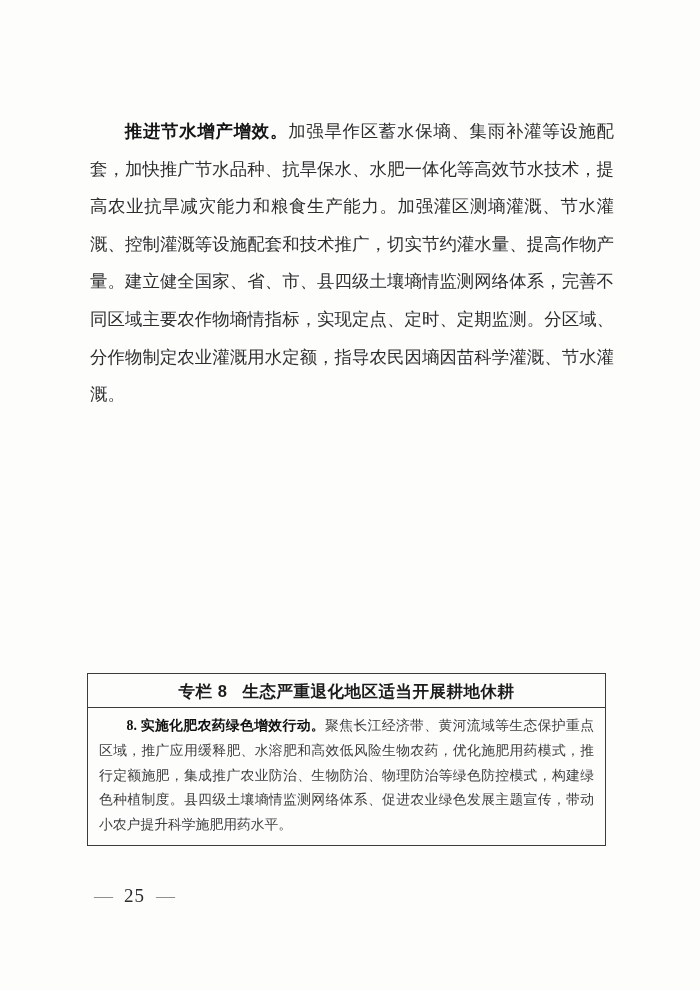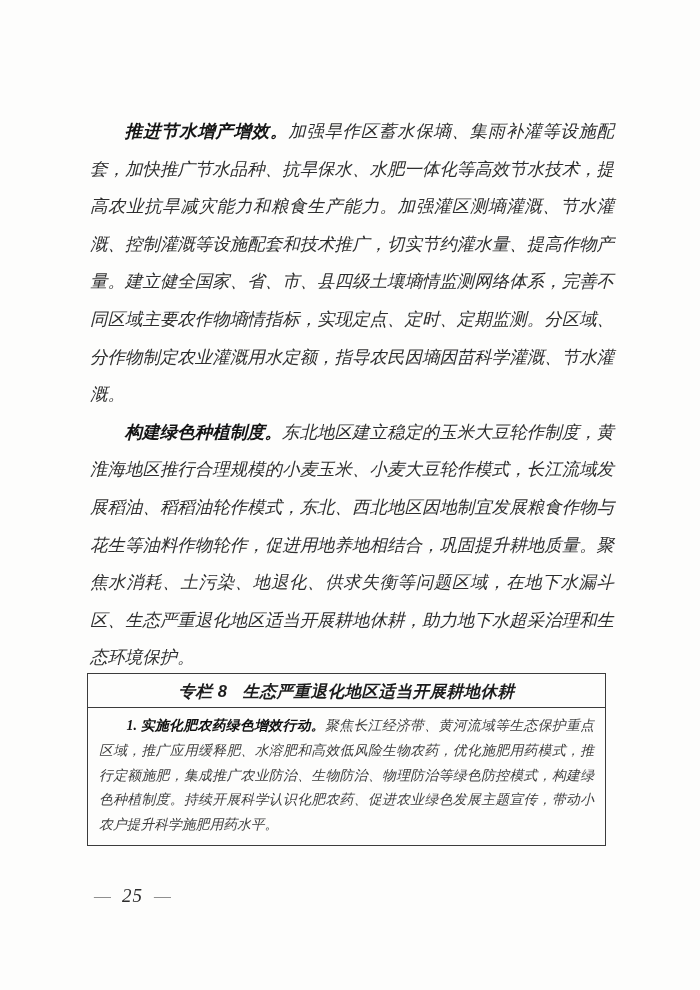--- a/index.html
+++ b/index.html
@@ -4,21 +4,20 @@
 <style>
   html, body { margin: 0; padding: 0; background: #ffffff; }
   .page {
     position: relative;
     width: 700px;
     height: 990px;
     background: #fdfdfc;
     font-family: "Liberation Serif", "DejaVu Serif", serif;
     color: #2e2e2e;
     overflow: hidden;
-    font-style: italic;
   }
   .content {
     position: absolute;
     left: 90px;
     top: 113px;
     width: 524px;
     font-size: 17.4px;
     line-height: 37.6px;
     text-align: justify;
   }
@@ -71,29 +70,28 @@
   .footer-dash { color: #8a8a8a; }
   .footer-num { letter-spacing: 1px; }
 </style>
 </head>
 <body>
 
 <div class="page">
 
   <main class="content">
     <p class="para"><span class="para-lead">推进节水增产增效。</span><span>加强旱作区蓄水保墒、集雨补灌等设施配套，加快推广节水品种、抗旱保水、水肥一体化等高效节水技术，提高农业抗旱减灾能力和粮食生产能力。加强灌区测墒灌溉、节水灌溉、控制灌溉等设施配套和技术推广，切实节约灌水量、提高作物产量。建立健全国家、省、市、县四级土壤墒情监测网络体系，完善不同区域主要农作物墒情指标，实现定点、定时、定期监测。分区域、分作物制定农业灌溉用水定额，指导农民因墒因苗科学灌溉、节水灌溉。</span></p>
-    <p class="para"><span class="para-lead">构建绿色种植制度。</span><span>东北地区建立稳定的玉米大豆轮作制度，黄淮海地区推行合理规模的小麦玉米、小麦大豆轮作模式，长江流域发展稻油、稻稻油轮作模式，东北、西北地区因地制宜发展粮食作物与花生等油料作物轮作，促进用地养地相结合，巩固提升耕地质量。聚焦水消耗、土污染、地退化、供求失衡等问题区域，在地下水漏斗区、生态严重退化地区适当开展耕地休耕，助力地下水超采治理和生态环境保护。</span></p>
   </main>
 
   <section class="callout">
     <header class="callout-header">
       <span class="callout-label">专栏 8</span><span class="callout-title">生态严重退化地区适当开展耕地休耕</span>
     </header>
     <div class="callout-body">
-      <p><span class="callout-lead">1. 实施化肥农药绿色增效行动。</span><span>聚焦长江经济带、黄河流域等生态保护重点区域，推广应用缓释肥、水溶肥和高效低风险生物农药，优化施肥用药模式，推行定额施肥，集成推广农业防治、生物防治、物理防治等绿色防控模式，构建绿色种植制度。持续开展科学认识化肥农药、促进农业绿色发展主题宣传，带动小农户提升科学施肥用药水平。</span></p>
+      <p><span class="callout-lead">8. 实施化肥农药绿色增效行动。</span><span>聚焦长江经济带、黄河流域等生态保护重点区域，推广应用缓释肥、水溶肥和高效低风险生物农药，优化施肥用药模式，推行定额施肥，集成推广农业防治、生物防治、物理防治等绿色防控模式，构建绿色种植制度。县四级土壤墒情监测网络体系、促进农业绿色发展主题宣传，带动小农户提升科学施肥用药水平。</span></p>
     </div>
   </section>
 
   <footer class="page-footer">
     <span class="footer-dash">—</span>
     <span class="footer-num">25</span>
     <span class="footer-dash">—</span>
   </footer>
 
 </div>

